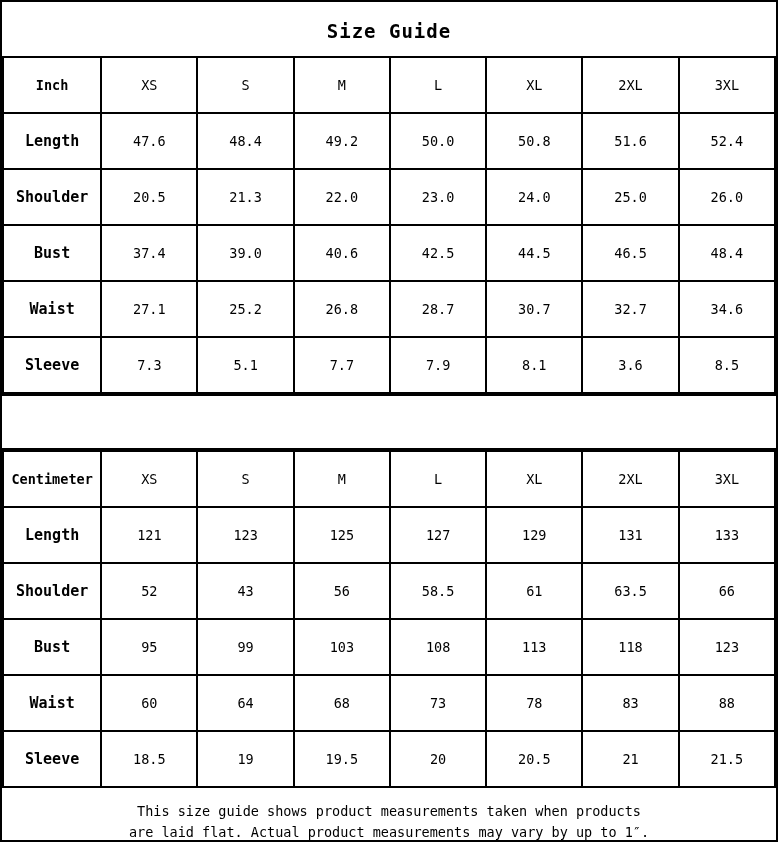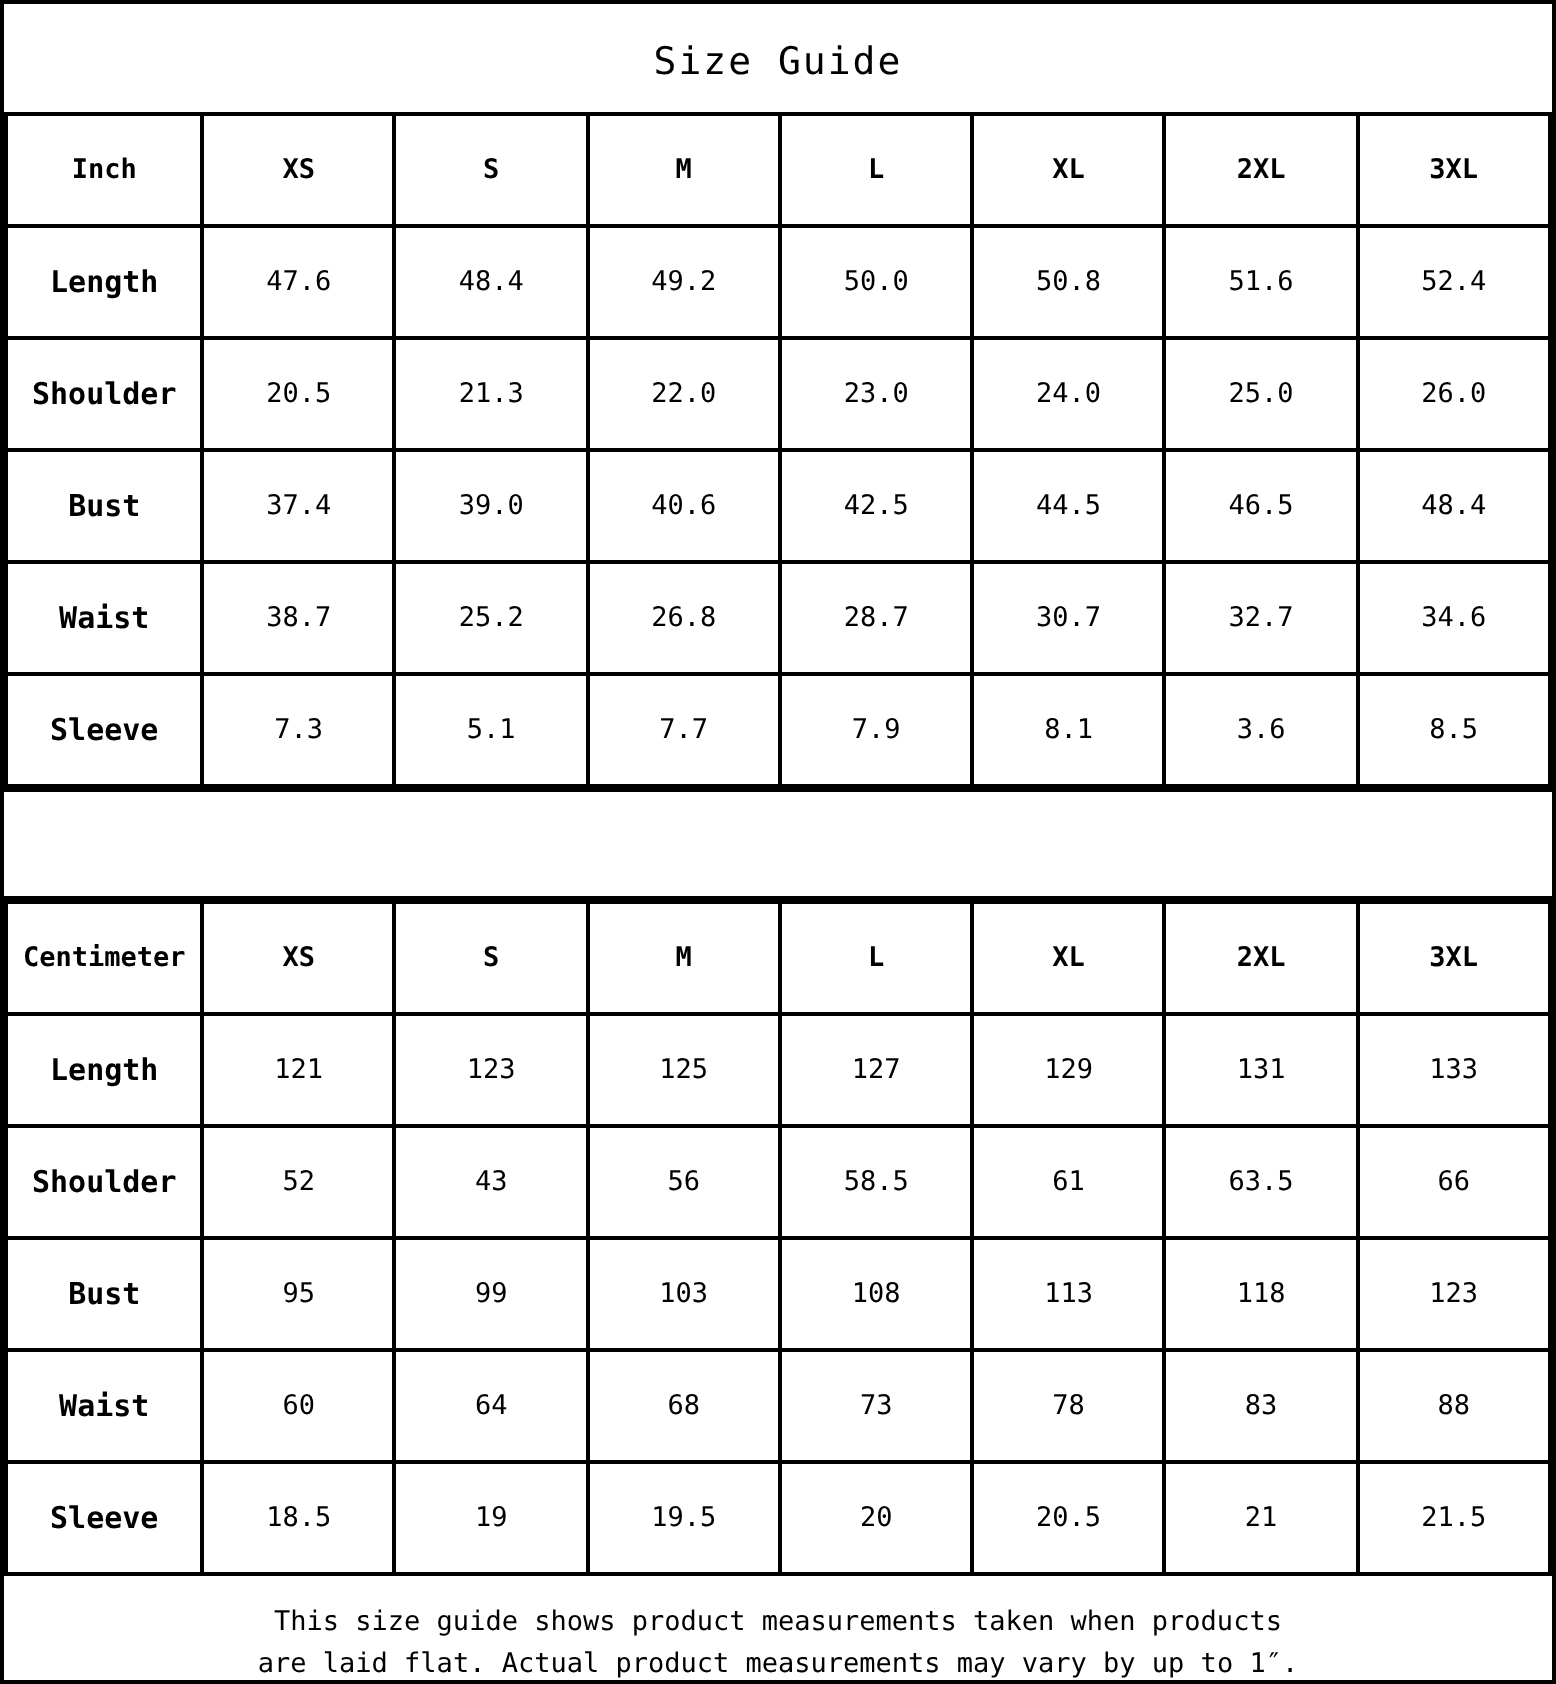--- a/index.html
+++ b/index.html
@@ -19,21 +19,21 @@
     width: 778px;
     height: 842px;
     box-sizing: border-box;
     border: 2px solid #000000;
     background: #ffffff;
   }
   .title {
     text-align: center;
     font-size: 19px;
     letter-spacing: 1px;
-    font-weight: 400;
+    font-weight: 700;
     padding-top: 18px;
     padding-bottom: 14px;
     font-family: "DejaVu Sans Mono", monospace;
   }
   table.size-table {
     width: 100%;
     border-collapse: collapse;
     table-layout: fixed;
   }
   table.size-table td, table.size-table th {
@@ -43,21 +43,21 @@
     font-family: "DejaVu Sans Mono", monospace;
     font-weight: 400;
     height: 54px;
     padding: 0;
   }
   table.size-table .rowhead {
     font-weight: bold;
     font-size: 15px;
   }
   table.size-table thead th {
-    font-weight: bold;
+    font-weight: normal;
   }
   table.size-table thead th.unit-head {
     font-weight: bold;
   }
   
   col.c0 { width: 98px; }
   col.cx { width: 96px; }
   .gap {
     height: 52px;
     background: #ffffff;
@@ -130,21 +130,21 @@
         <td>37.4</td>
         <td>39.0</td>
         <td>40.6</td>
         <td>42.5</td>
         <td>44.5</td>
         <td>46.5</td>
         <td>48.4</td>
       </tr>
       <tr>
         <td class="rowhead">Waist</td>
-        <td>38.7</td>
+        <td>27.1</td>
         <td>25.2</td>
         <td>26.8</td>
         <td>28.7</td>
         <td>30.7</td>
         <td>32.7</td>
         <td>34.6</td>
       </tr>
       <tr>
         <td class="rowhead">Sleeve</td>
         <td>7.3</td>

